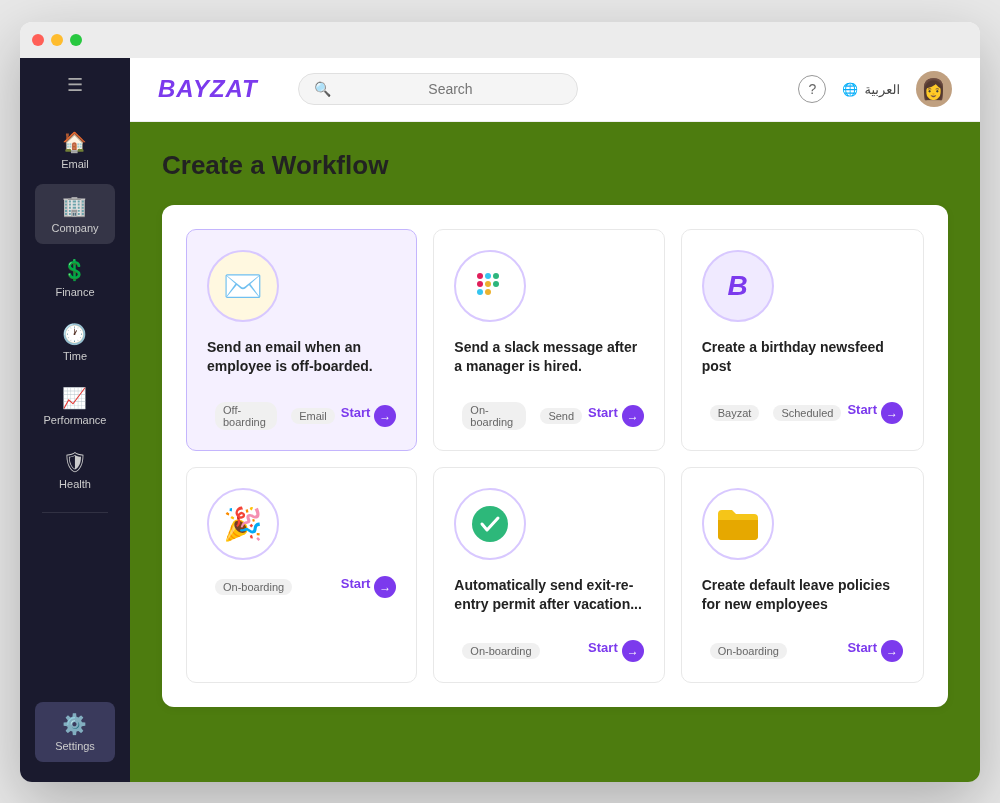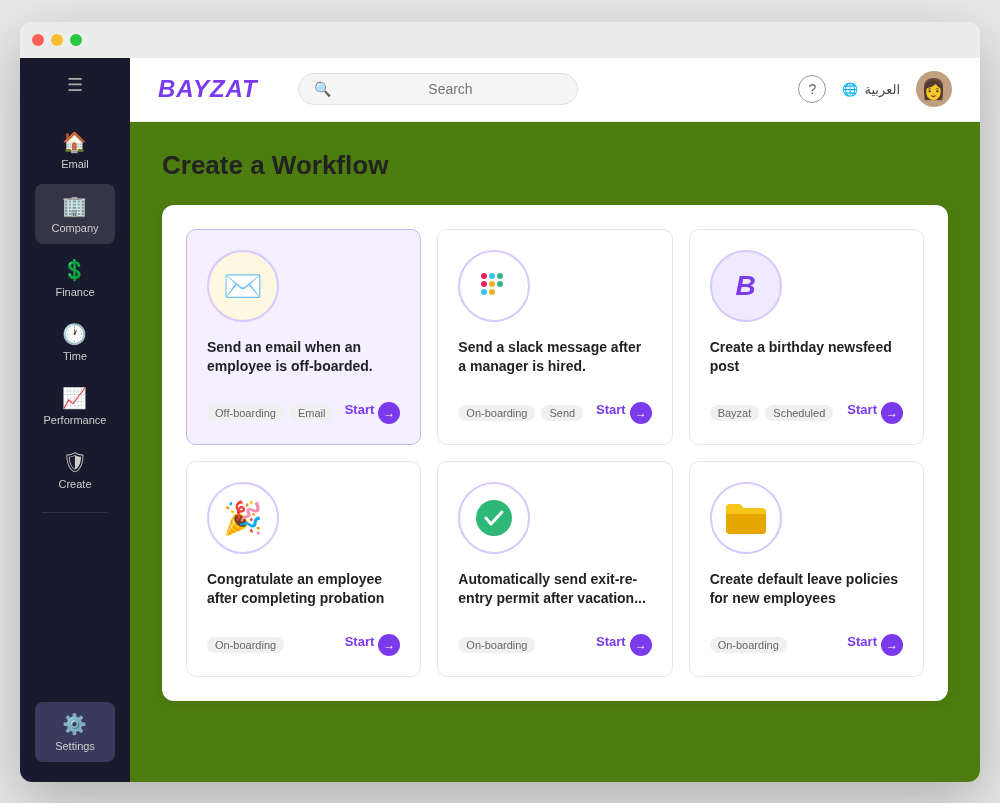--- a/index.html
+++ b/index.html
@@ -225,20 +225,21 @@
       display: flex;
       align-items: center;
       gap: 6px;
     }
     .tag {
       font-size: 11px;
       color: #666;
       background: #f0f0f0;
       padding: 2px 8px;
       border-radius: 10px;
+      margin-left: 8px;
     }
     .start-btn {
       margin-left: auto;
       display: flex;
       align-items: flex-start;
       gap: 4px;
       color: #7c3aed;
       font-size: 13px;
       font-weight: 600;
       cursor: pointer;
@@ -300,21 +301,21 @@
         <span class="sidebar-item-label">Time</span>
       </div>
 
       <div class="sidebar-item">
         <span class="sidebar-item-icon">📈</span>
         <span class="sidebar-item-label">Performance</span>
       </div>
 
       <div class="sidebar-item">
         <span class="sidebar-item-icon">🛡</span>
-        <span class="sidebar-item-label">Create</span>
+        <span class="sidebar-item-label">Health</span>
       </div>
 
       <div class="sidebar-divider"></div>
 
       <div class="sidebar-item settings-item">
         <span class="sidebar-item-icon">⚙️</span>
         <span class="sidebar-item-label">Settings</span>
       </div>
     </div>
 
@@ -400,21 +401,20 @@
                   <span>Start</span>
                   <span class="start-btn-arrow">→</span>
                 </button>
               </div>
             </div>
 
             <div class="workflow-card">
               <div class="card-icon-circle">
                 <span>🎉</span>
               </div>
-              <div class="card-title">Congratulate an employee after completing probation</div>
               <div class="card-footer">
                 <span class="tag">On-boarding</span>
                 <button class="start-btn">
                   <span>Start</span>
                   <span class="start-btn-arrow">→</span>
                 </button>
               </div>
             </div>
 
             <div class="workflow-card">

